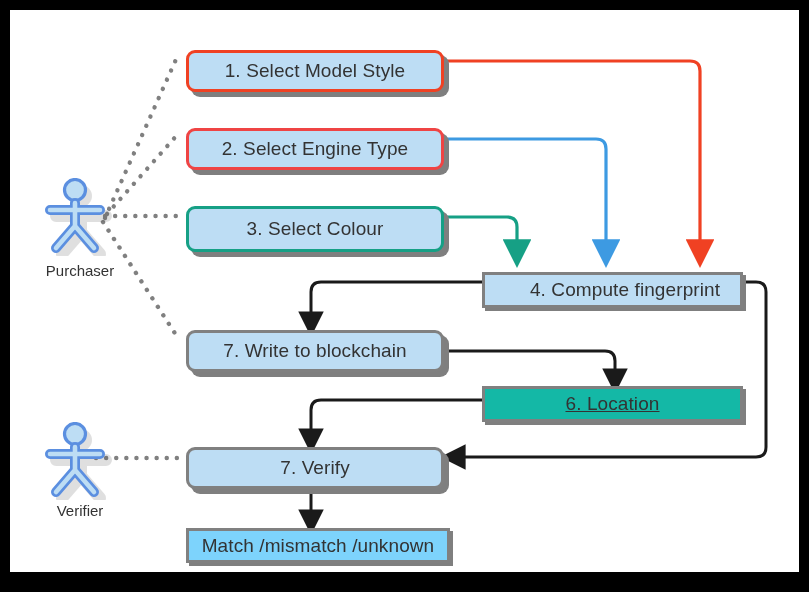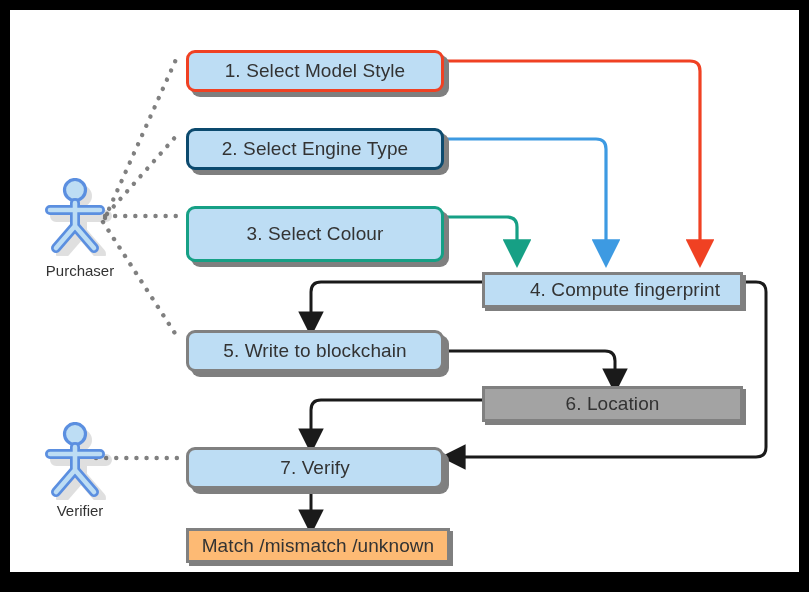--- a/index.html
+++ b/index.html
@@ -111,45 +111,45 @@
       <path d="M 95,206 L 168,206" fill="none" stroke="#808080" stroke-width="4.4" stroke-linecap="round" stroke-dasharray="0.1 10"></path>
       <path d="M 93,212 L 168,328" fill="none" stroke="#808080" stroke-width="4.4" stroke-linecap="round" stroke-dasharray="0.1 10"></path>
 
       <path d="M 86,448 L 168,448" fill="none" stroke="#808080" stroke-width="4.4" stroke-linecap="round" stroke-dasharray="0.1 10"></path>
     </svg>
 
     <div class="node rounded" style="left:176px; top:40px; width:258px; height:42px; background:#bdddf4; border:3px solid #f04123;">
       <span>1. Select Model Style</span>
     </div>
 
-    <div class="node rounded" style="left:176px; top:118px; width:258px; height:42px; background:#bdddf4; border:3px solid #0c4a6e;">
+    <div class="node rounded" style="left:176px; top:118px; width:258px; height:42px; background:#bdddf4; border:3px solid #ef4444;">
       <span>2. Select Engine Type</span>
     </div>
 
-    <div class="node rounded" style="left:176px; top:196px; width:258px; height:56px; background:#bdddf4; border:3px solid #16a085;">
+    <div class="node rounded" style="left:176px; top:196px; width:258px; height:46px; background:#bdddf4; border:3px solid #16a085;">
       <span>3. Select Colour</span>
     </div>
 
     <div class="node sharp" style="left:472px; top:262px; width:261px; height:36px; background:#bdddf4; border:3px solid #808080;padding-left:25px;">
       <span>4. Compute fingerprint</span>
     </div>
 
     <div class="node rounded" style="left:176px; top:320px; width:258px; height:42px; background:#bdddf4; border:3px solid #808080;">
-      <span>5. Write to blockchain</span>
+      <span>7. Write to blockchain</span>
     </div>
 
-    <div class="node sharp" style="left:472px; top:376px; width:261px; height:36px; background:#a3a3a3; border:3px solid #808080;">
+    <div class="node sharp" style="left:472px; top:376px; width:261px; height:36px; background:#14b8a6; border:3px solid #808080;text-decoration:underline;">
       <span>6. Location</span>
     </div>
 
     <div class="node rounded" style="left:176px; top:437px; width:258px; height:42px; background:#bdddf4; border:3px solid #808080;justify-content:center;">
       <span>7. Verify</span>
     </div>
 
-    <div class="node sharp" style="left:176px; top:518px; width:264px; height:35px; background:#fdba74; border:3px solid #808080;">
+    <div class="node sharp" style="left:176px; top:518px; width:264px; height:35px; background:#7dd3fc; border:3px solid #808080;">
       <span>Match /mismatch /unknown</span>
     </div>
 
     <div class="actor" style="left:30px; top:168px; width:74px; height:78px;">
       <svg width="74" height="78" viewBox="0 0 74 78">
         <g opacity="0.18" transform="translate(4,4)">
           <circle cx="37" cy="14" r="11" fill="#555555"></circle>
           <path d="M37,27 L37,50 M12,34 L62,34 M37,50 L18,72 M37,50 L56,72" stroke="#555555" stroke-width="12" stroke-linecap="round" fill="none"></path>
         </g>
         <g>

